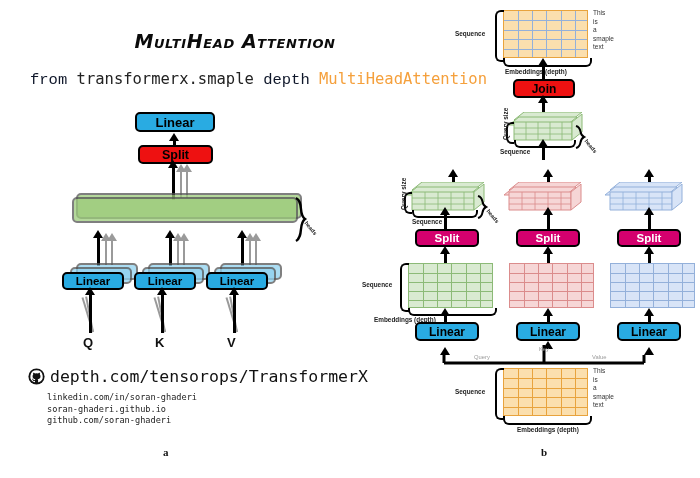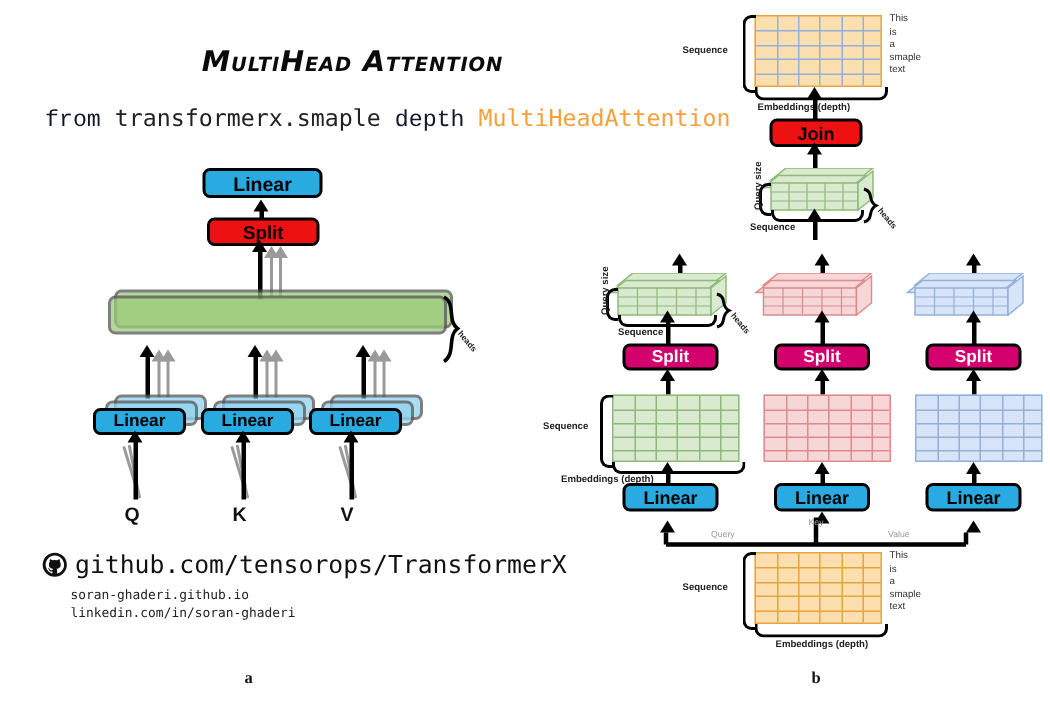--- a/index.html
+++ b/index.html
@@ -168,25 +168,26 @@
   <div class="abs" style="left:83px;top:235px;font-weight:bold;font-size:13px;">Q</div>
   <div class="abs" style="left:155px;top:235px;font-weight:bold;font-size:13px;">K</div>
   <div class="abs" style="left:227px;top:235px;font-weight:bold;font-size:13px;">V</div>
 </div>
 
 <div class="abs" id="ghlink">
   <svg width="17" height="17" viewBox="0 0 16 16">
     <circle cx="8" cy="8" r="7.6" fill="#111"></circle>
     <path fill="#fff" d="M8 2.2a5.8 5.8 0 0 0-1.83 11.3c.29.05.4-.12.4-.28v-1c-1.62.35-1.96-.78-1.96-.78-.27-.67-.65-.85-.65-.85-.53-.36.04-.36.04-.36.59.04.9.6.9.6.52.9 1.37.64 1.7.49.05-.38.2-.64.37-.79-1.29-.14-2.65-.64-2.65-2.87 0-.63.23-1.15.6-1.56-.06-.15-.26-.74.06-1.55 0 0 .49-.16 1.6.6a5.6 5.6 0 0 1 2.92 0c1.11-.76 1.6-.6 1.6-.6.32.81.12 1.4.06 1.55.37.41.6.93.6 1.56 0 2.24-1.37 2.73-2.67 2.87.21.18.4.54.4 1.09v1.61c0 .16.1.34.4.28A5.8 5.8 0 0 0 8 2.2z"></path>
   </svg>
-  <span>github.com/tensorops/TransformerX</span>
+  <span>depth.com/tensorops/TransformerX</span>
 </div>
 <div class="abs" id="sublinks">
+  <div>linkedin.com/in/soran-ghaderi</div>
   <div>soran-ghaderi.github.io</div>
-  <div>linkedin.com/in/soran-ghaderi</div>
+  <div>github.com/soran-ghaderi</div>
 </div>
 <div class="abs caption" style="left:163px;top:446px;">a</div>
 
 <div class="abs" style="left:396px;top:0;width:320px;height:478px;">
 
   <div class="abs" style="left:107px;top:10px;">
     <div class="abs grid orange blue2" style="left:0;top:0;width:85px;height:48px;">
       <div class="gl v" style="left:14px;"></div>
         <div class="gl v" style="left:28px;"></div>
       <div class="gl v" style="left:42px;"></div>

